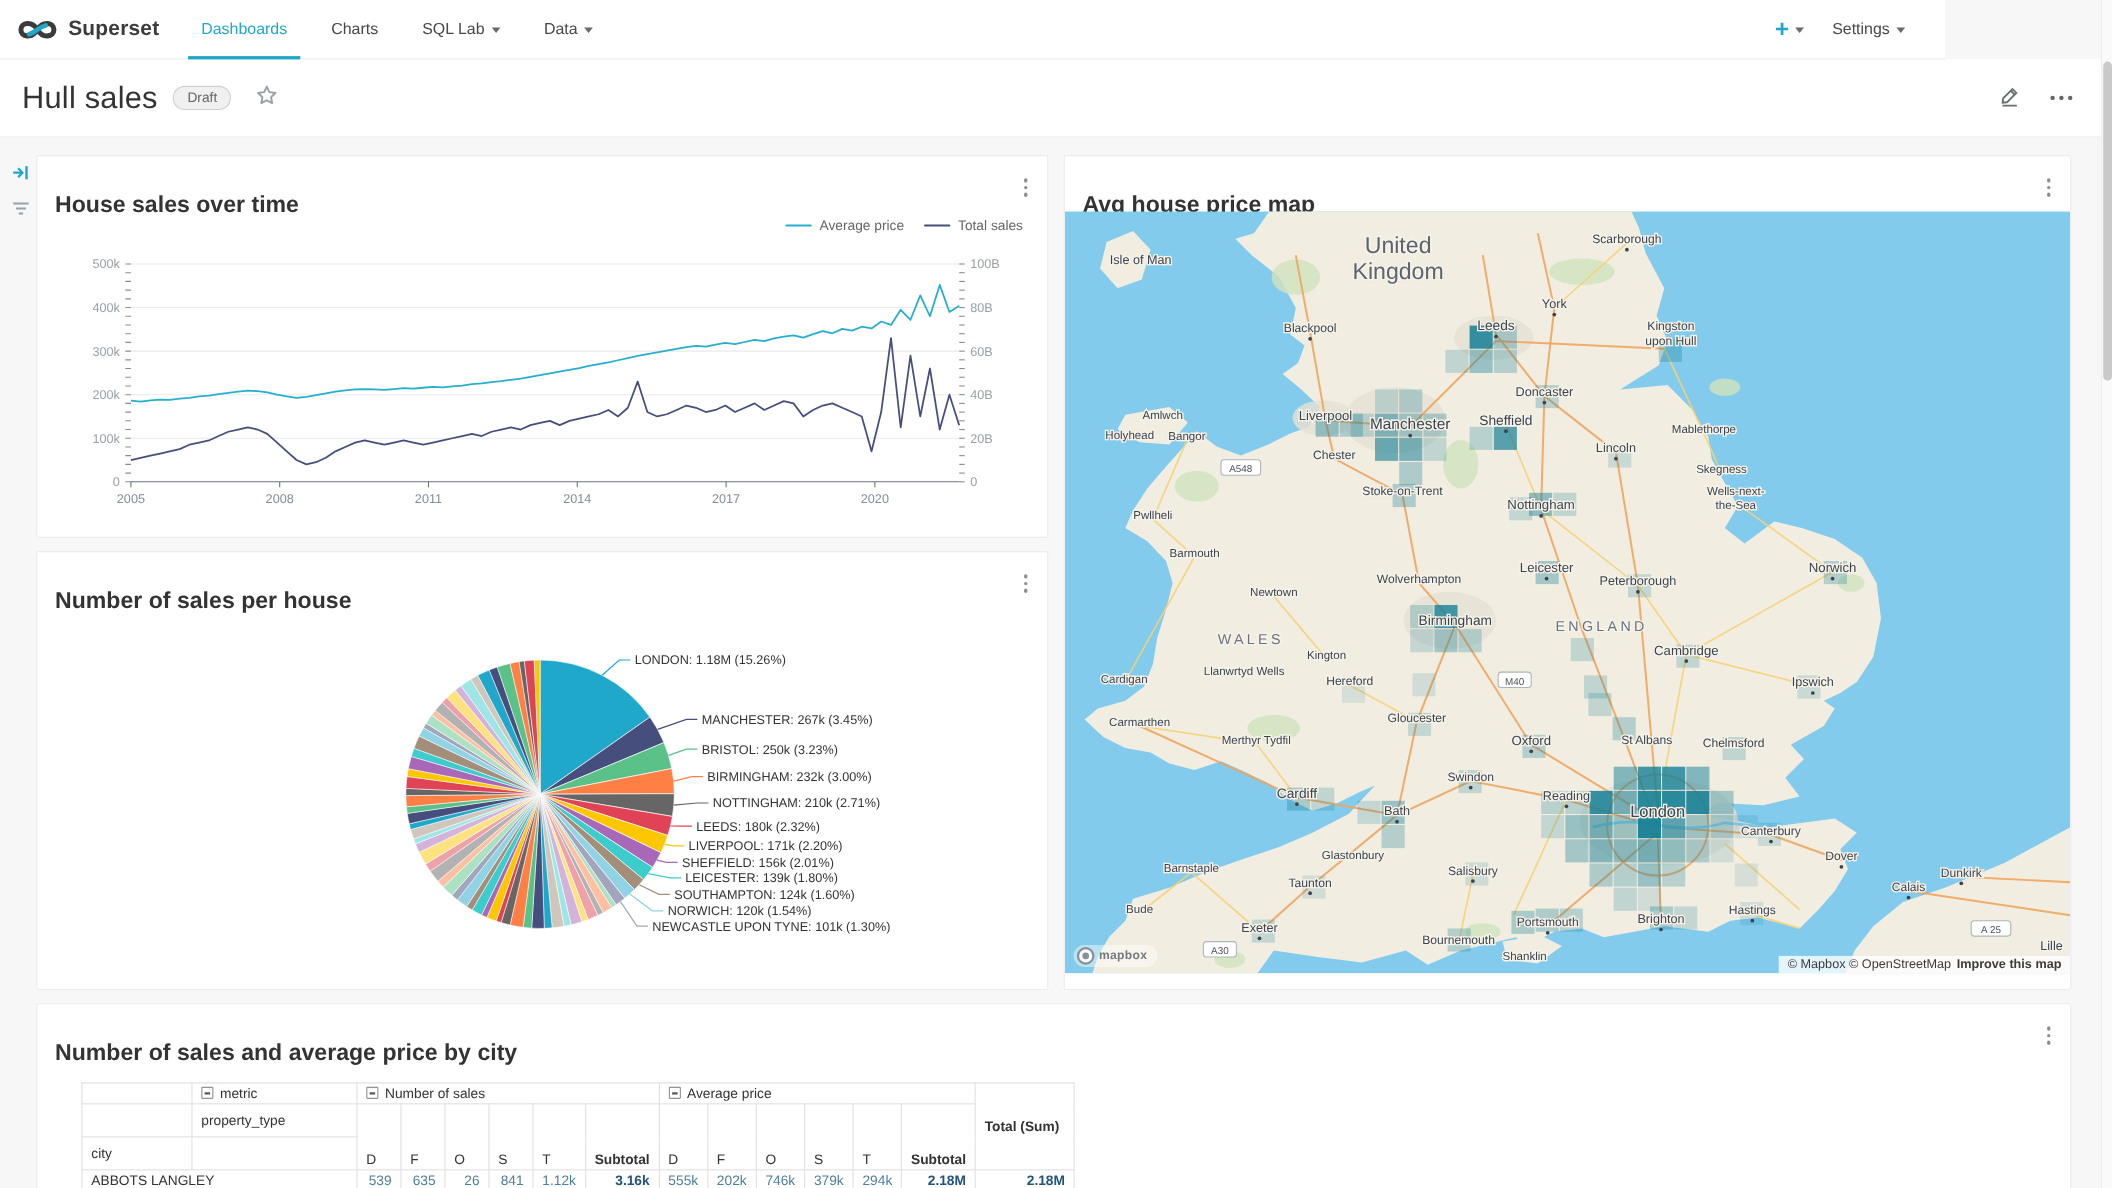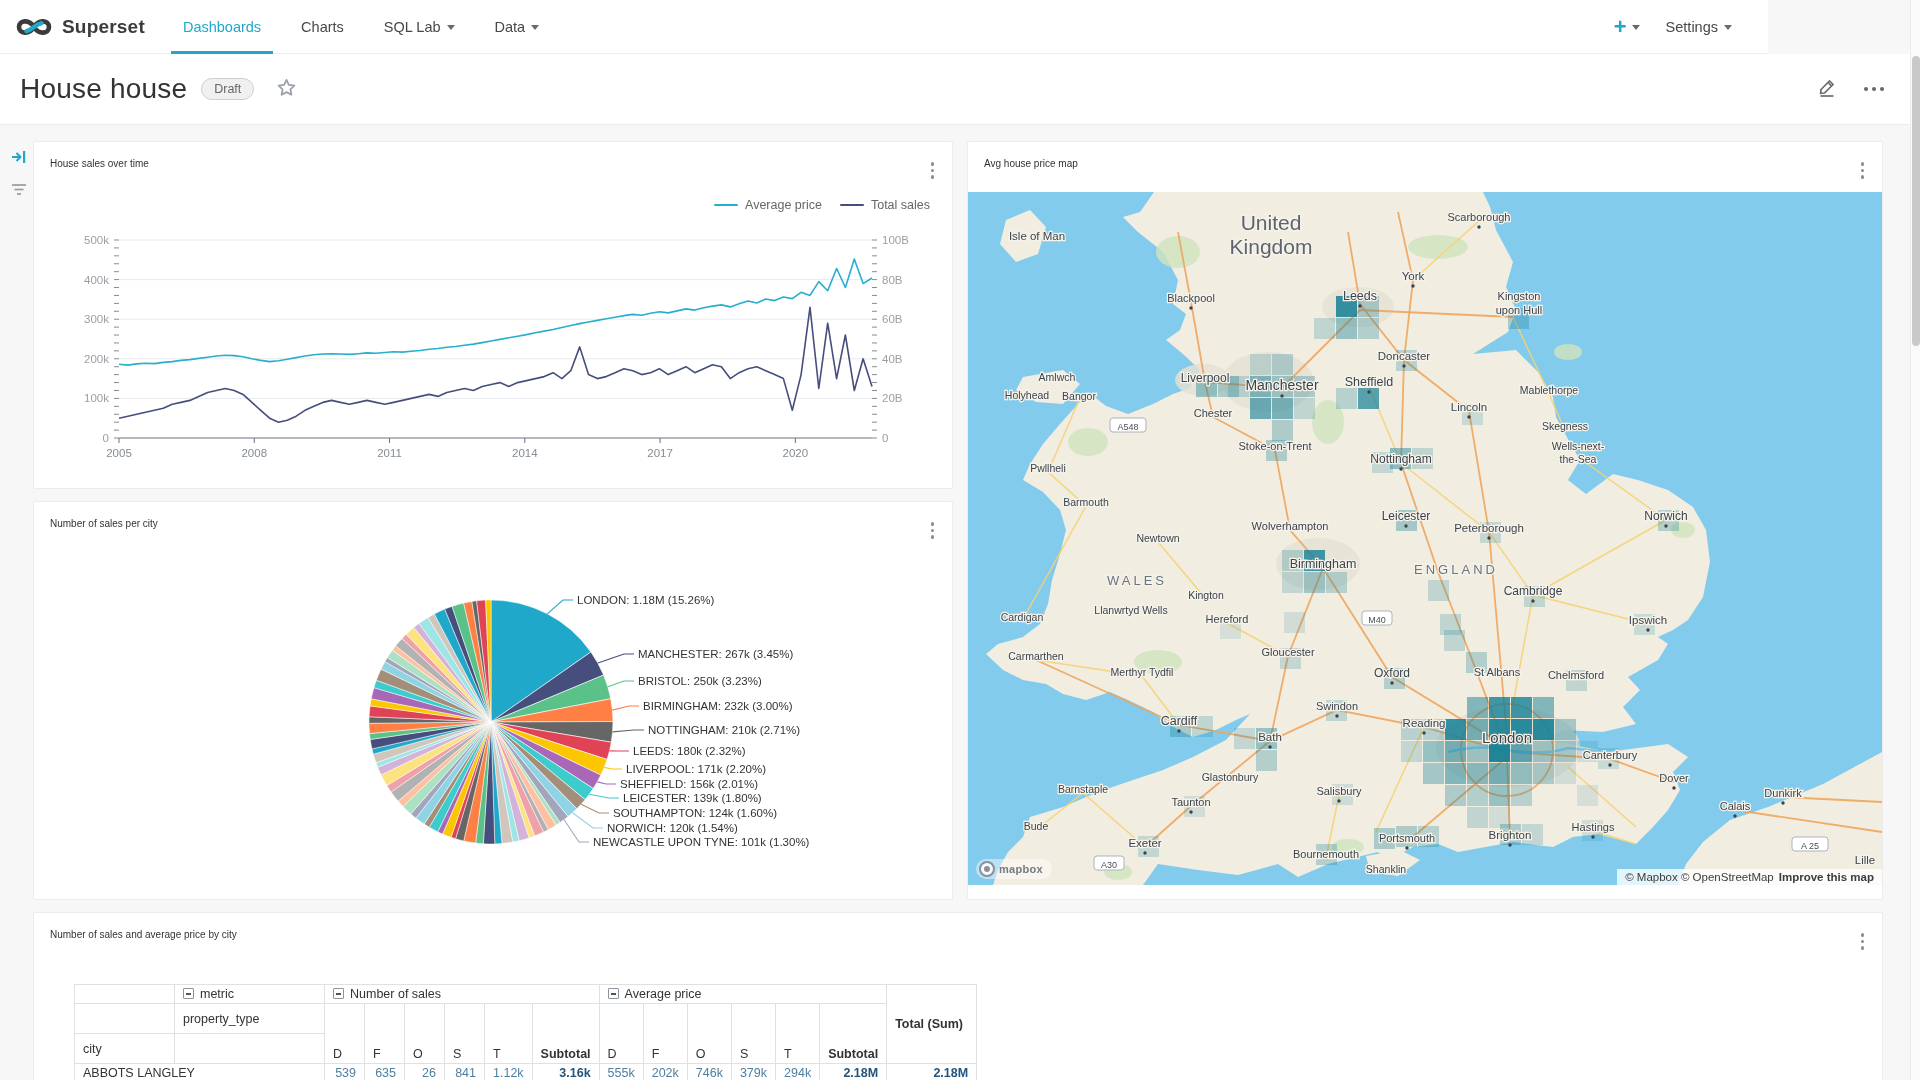--- a/index.html
+++ b/index.html
@@ -36,21 +36,21 @@
   .h-ellipsis { display:flex; gap:4px; cursor:pointer; }
   .h-ellipsis i { width:4px; height:4px; border-radius:50%; background:#666; }
 
   
   .rail { position:absolute; left:6px; top:148px; width:26px; display:flex; flex-direction:column;
     gap:16px; align-items:center; z-index:5; }
   .rail svg { cursor:pointer; }
 
   
   .card { position:absolute; background:#fff; border:1px solid #ececec; border-radius:2px; }
-  .card-title { position:absolute; left:16px; top:16px; font-size:10px; font-weight:400; color:#333; }
+  .card-title { position:absolute; left:16px; top:33px; font-size:21px; font-weight:700; color:#333; }
   .kebab { position:absolute; right:14px; top:16px; display:flex; flex-direction:column; gap:3px;
     cursor:pointer; padding:4px; }
   .kebab i { width:3.5px; height:3.5px; border-radius:50%; background:#8a8d91; }
 
   #card-ts  { left:33px;  top:141px; width:920px; height:348px; }
   #card-pie { left:33px;  top:501px; width:920px; height:399px; }
   #card-map { left:967px; top:141px; width:916px; height:759px; }
   #card-tbl { left:33px;  top:912px; width:1850px; height:400px; }
 
   
@@ -131,21 +131,21 @@
       <span class="caret"></span>
     </div>
     <div class="settings">
       <span>Settings</span>
       <span class="caret"></span>
     </div>
   </div>
 </div>
 
 <div class="titlebar">
-  <span class="page-title">House house</span>
+  <span class="page-title">Hull sales</span>
   <span class="draft-badge">Draft</span>
   <span class="star">
     <svg width="21" height="21" viewBox="0 0 24 24" fill="none" stroke="#9aa0a6" stroke-width="2" stroke-linejoin="round">
       <path d="M12 3.2 L14.7 8.9 L21 9.8 L16.5 14.1 L17.6 20.3 L12 17.3 L6.4 20.3 L7.5 14.1 L3 9.8 L9.3 8.9 Z"></path>
     </svg>
   </span>
   <div class="title-actions">
     <span>
       <svg width="22" height="22" viewBox="0 0 22 22" fill="none" stroke="#6a6d70" stroke-width="1.7">
         <path d="M5 13.5 L13.5 5 L17 8.5 L8.5 17 L4.6 17.4 Z"></path>
@@ -273,21 +273,21 @@
       <line x1="626.0778443113758" y1="252" x2="626.0778443113758" y2="257" stroke="#6b7280" stroke-width="1"></line>
       <text x="626.0778443113758" y="271" font-size="11.5" fill="#848c94" text-anchor="middle">2017</text>
       <line x1="761.3473053892197" y1="252" x2="761.3473053892197" y2="257" stroke="#6b7280" stroke-width="1"></line>
       <text x="761.3473053892197" y="271" font-size="11.5" fill="#848c94" text-anchor="middle">2020</text>
       <polyline points="85.0,178.3 93.9,179.1 102.7,177.9 111.6,177.2 120.4,177.6 129.3,176.4 138.2,175.6 147.0,174.4 155.9,173.6 164.7,172.4 173.6,171.2 182.4,170.0 191.3,169.2 200.2,169.6 209.0,170.8 217.9,172.8 226.7,174.4 235.6,175.6 244.5,174.8 253.3,173.2 262.2,171.6 271.0,170.0 279.9,168.8 288.8,168.0 297.6,167.7 306.5,168.0 315.3,168.4 324.2,167.7 333.0,166.9 341.9,167.3 350.8,166.5 359.6,165.7 368.5,166.1 377.3,165.3 386.2,164.5 395.1,163.3 403.9,162.5 412.8,161.3 421.6,160.5 430.5,159.3 439.4,158.1 448.2,156.6 457.1,155.0 465.9,153.4 474.8,151.8 483.6,150.2 492.5,148.6 501.4,146.7 510.2,145.1 519.1,143.5 527.9,141.5 536.8,139.5 545.7,137.6 554.5,136.0 563.4,134.4 572.2,132.8 581.1,131.2 590.0,129.6 598.8,128.4 607.7,129.2 616.5,127.3 625.4,125.7 634.2,126.9 643.1,124.9 652.0,122.9 660.8,124.1 669.7,121.7 678.5,120.1 687.4,118.9 696.3,120.9 705.1,117.8 714.0,115.0 722.8,117.0 731.7,113.0 740.6,114.6 749.4,111.0 758.3,112.6 767.1,106.3 776.0,109.4 784.8,95.6 793.7,104.7 802.6,82.5 811.4,101.5 820.3,73.0 829.1,97.6 838.0,92.0" fill="none" stroke="#27aecf" stroke-width="1.6" stroke-linejoin="round"></polyline>
       <polyline points="85.0,232.2 93.9,230.2 102.7,228.2 111.6,226.3 120.4,224.3 129.3,222.3 138.2,218.3 147.0,216.4 155.9,214.4 164.7,210.4 173.6,206.5 182.4,204.5 191.3,202.5 200.2,204.5 209.0,208.4 217.9,216.4 226.7,224.3 235.6,232.2 244.5,236.2 253.3,234.2 262.2,230.2 271.0,224.3 279.9,220.3 288.8,216.4 297.6,214.4 306.5,216.4 315.3,218.3 324.2,216.4 333.0,214.4 341.9,216.4 350.8,218.3 359.6,216.4 368.5,214.4 377.3,212.4 386.2,210.4 395.1,208.4 403.9,210.4 412.8,206.5 421.6,204.5 430.5,202.5 439.4,204.5 448.2,200.5 457.1,198.5 465.9,196.6 474.8,200.5 483.6,196.6 492.5,194.6 501.4,192.6 510.2,190.6 519.1,186.7 527.9,192.6 536.8,184.7 545.7,160.9 554.5,188.6 563.4,192.6 572.2,190.6 581.1,186.7 590.0,182.7 598.8,184.7 607.7,188.6 616.5,186.7 625.4,182.7 634.2,188.6 643.1,184.7 652.0,180.7 660.8,186.7 669.7,182.7 678.5,178.7 687.4,180.7 696.3,192.6 705.1,186.7 714.0,182.7 722.8,180.7 731.7,184.7 740.6,188.6 749.4,192.6 758.3,224.3 767.1,188.6 776.0,121.3 784.8,202.5 793.7,137.2 802.6,192.6 811.4,149.0 820.3,204.5 829.1,172.8 838.0,200.5" fill="none" stroke="#454e7c" stroke-width="1.6" stroke-linejoin="round"></polyline>
     </svg>
 </div>
 
 <div class="card" id="card-pie">
-  <div class="card-title">Number of sales per city</div>
+  <div class="card-title">Number of sales per house</div>
   <div class="kebab">
       <i></i>
       <i></i>
       <i></i>
     </div>
   <svg id="pie-svg" width="920" height="399" viewBox="0 0 920 399">
       <path d="M457,220 L457.00,98.00 A122,122 0 0 1 556.86,149.91 Z" fill="#1FA8C9" stroke="#fff" stroke-width="0.6"></path>
       <path d="M457,220 L556.86,149.91 A122,122 0 0 1 569.60,173.03 Z" fill="#454E7C" stroke="#fff" stroke-width="0.6"></path>
       <path d="M457,220 L569.60,173.03 A122,122 0 0 1 576.75,196.69 Z" fill="#5AC189" stroke="#fff" stroke-width="0.6"></path>
       <path d="M457,220 L576.75,196.69 A122,122 0 0 1 579.00,219.54 Z" fill="#FF7F44" stroke="#fff" stroke-width="0.6"></path>

